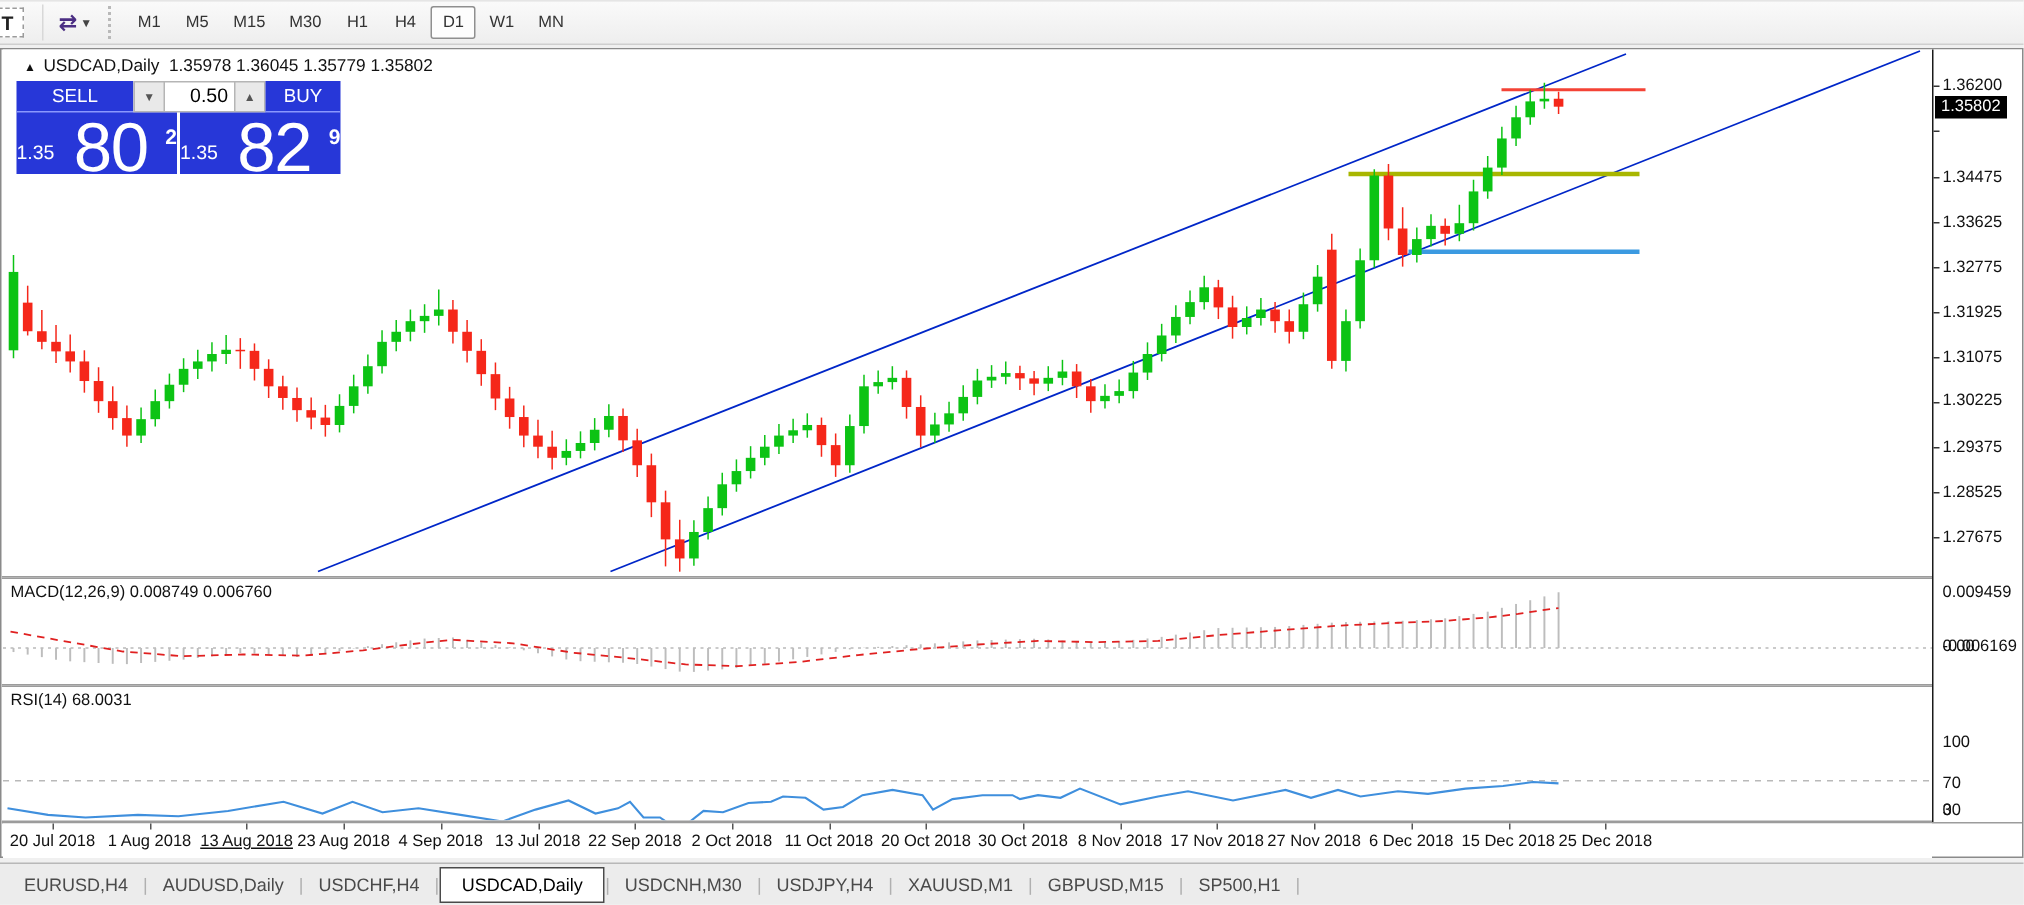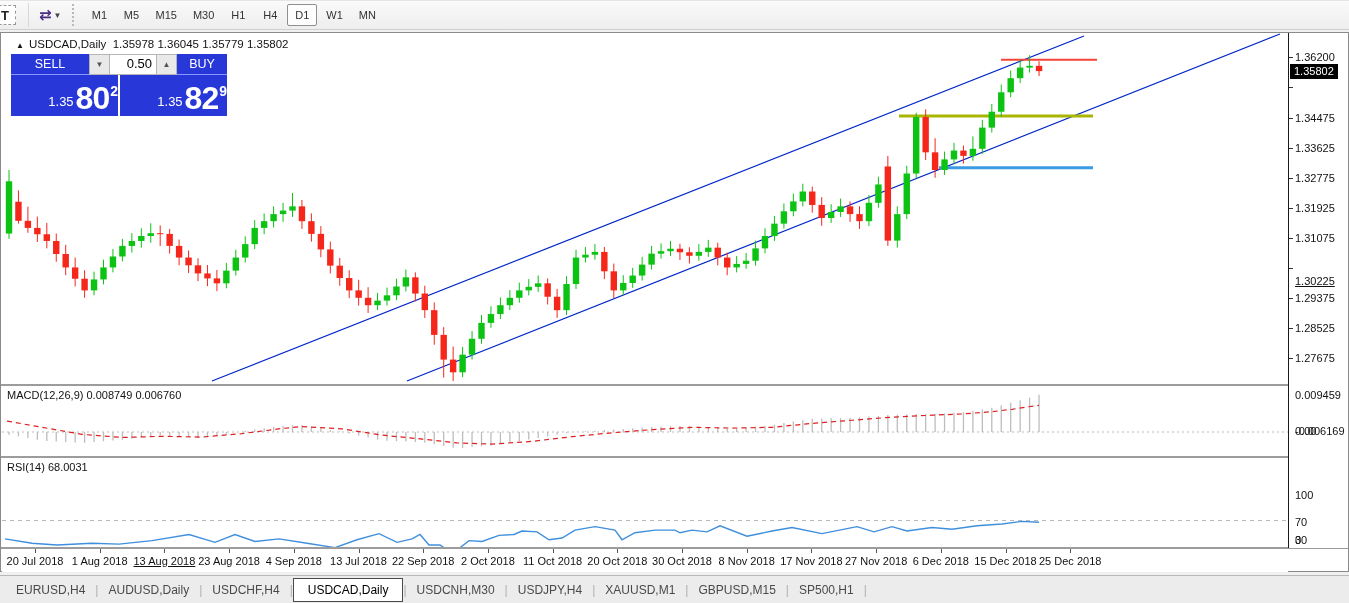--- a/index.html
+++ b/index.html
@@ -45,25 +45,25 @@
     align-items:center; justify-content:center; }
   #sellbtn { width:78px; border-bottom:1px solid #8a97ff; }
   #buybtn  { flex:1; border-bottom:1px solid #8a97ff; }
   .spinbtn { width:21px; background:#e9e9e9; border:1px solid #b5b5b5; color:#555;
     font-size:8px; display:flex; align-items:center; justify-content:center; }
   #volfield { width:46px; background:#fff; border-top:1px solid #b5b5b5;
     border-bottom:1px solid #b5b5b5; font-size:13px; color:#000; text-align:right;
     padding:1px 4px 0 0; }
   #trow2 { display:flex; height:41px; margin-top:0; }
   .pricebox { background:#2737d8; color:#fff; display:flex; align-items:flex-end;
-    justify-content:flex-end; padding-bottom:3px; }
+    justify-content:space-between; padding-bottom:3px; }
   #sellprice { width:107px; margin-right:2px; }
   #buyprice { flex:1; }
   .psmall { font-size:13px; margin:0 2px 4px 0; }
-  .pbig { font-size:32px; line-height:30px; font-weight:700; letter-spacing:-1px; }
+  .pbig { font-size:46px; line-height:30px; font-weight:400; letter-spacing:-1px; }
   .psup { font-size:14px; font-weight:bold; margin:0 0 14px 1px; }
   
   #dateaxis { position:absolute; left:1px; top:516px; width:1286px; height:23px; background:#fff; }
   .datelab { position:absolute; top:6px; font-size:11px; color:#111; transform:translateX(-50%); white-space:nowrap; }
   .datetick { position:absolute; top:0; width:1px; height:4px; background:#555; }
   
   #tabstrip { position:absolute; left:0; top:575px; width:1349px; height:28px;
     background:#ececec; border-top:1px solid #b8b8b8; display:flex; align-items:center; padding-left:6px; }
   .tab { font-size:12px; color:#4a4a4a; padding:4px 10px; white-space:nowrap; }
   .tab.active { background:#fff; color:#000; border:1px solid #4a4a4a; padding:4px 14px; }
@@ -748,21 +748,21 @@
       <div class="axlab" style="top: 78.9062px;">1.34475</div>
       <div class="axtick" style="top: 114.918px;"></div>
       <div class="axlab" style="top: 108.918px;">1.33625</div>
       <div class="axtick" style="top: 144.93px;"></div>
       <div class="axlab" style="top: 138.93px;">1.32775</div>
       <div class="axtick" style="top: 174.941px;"></div>
       <div class="axlab" style="top: 168.941px;">1.31925</div>
       <div class="axtick" style="top: 204.953px;"></div>
       <div class="axlab" style="top: 198.953px;">1.31075</div>
       <div class="axtick" style="top: 234.965px;"></div>
-      <div class="axlab" style="top: 242px; text-decoration: underline;">1.30225</div>
+      <div class="axlab" style="top: 228px;">1.30225</div>
       <div class="axtick" style="top: 264.977px;"></div>
       <div class="axlab" style="top: 258.977px;">1.29375</div>
       <div class="axtick" style="top: 294.988px;"></div>
       <div class="axlab" style="top: 288.988px;">1.28525</div>
       <div class="axtick" style="top: 325px;"></div>
       <div class="axlab" style="top: 319px;">1.27675</div>
       <div class="curprice" style="top: 31.0526px;">1.35802</div>
       <div class="axlab" style="top: 356px;">0.009459</div>
       <div class="axlab" style="top: 392px;">0.00</div>
       <div class="axlab" style="top: 392px;">-0.006169</div>

